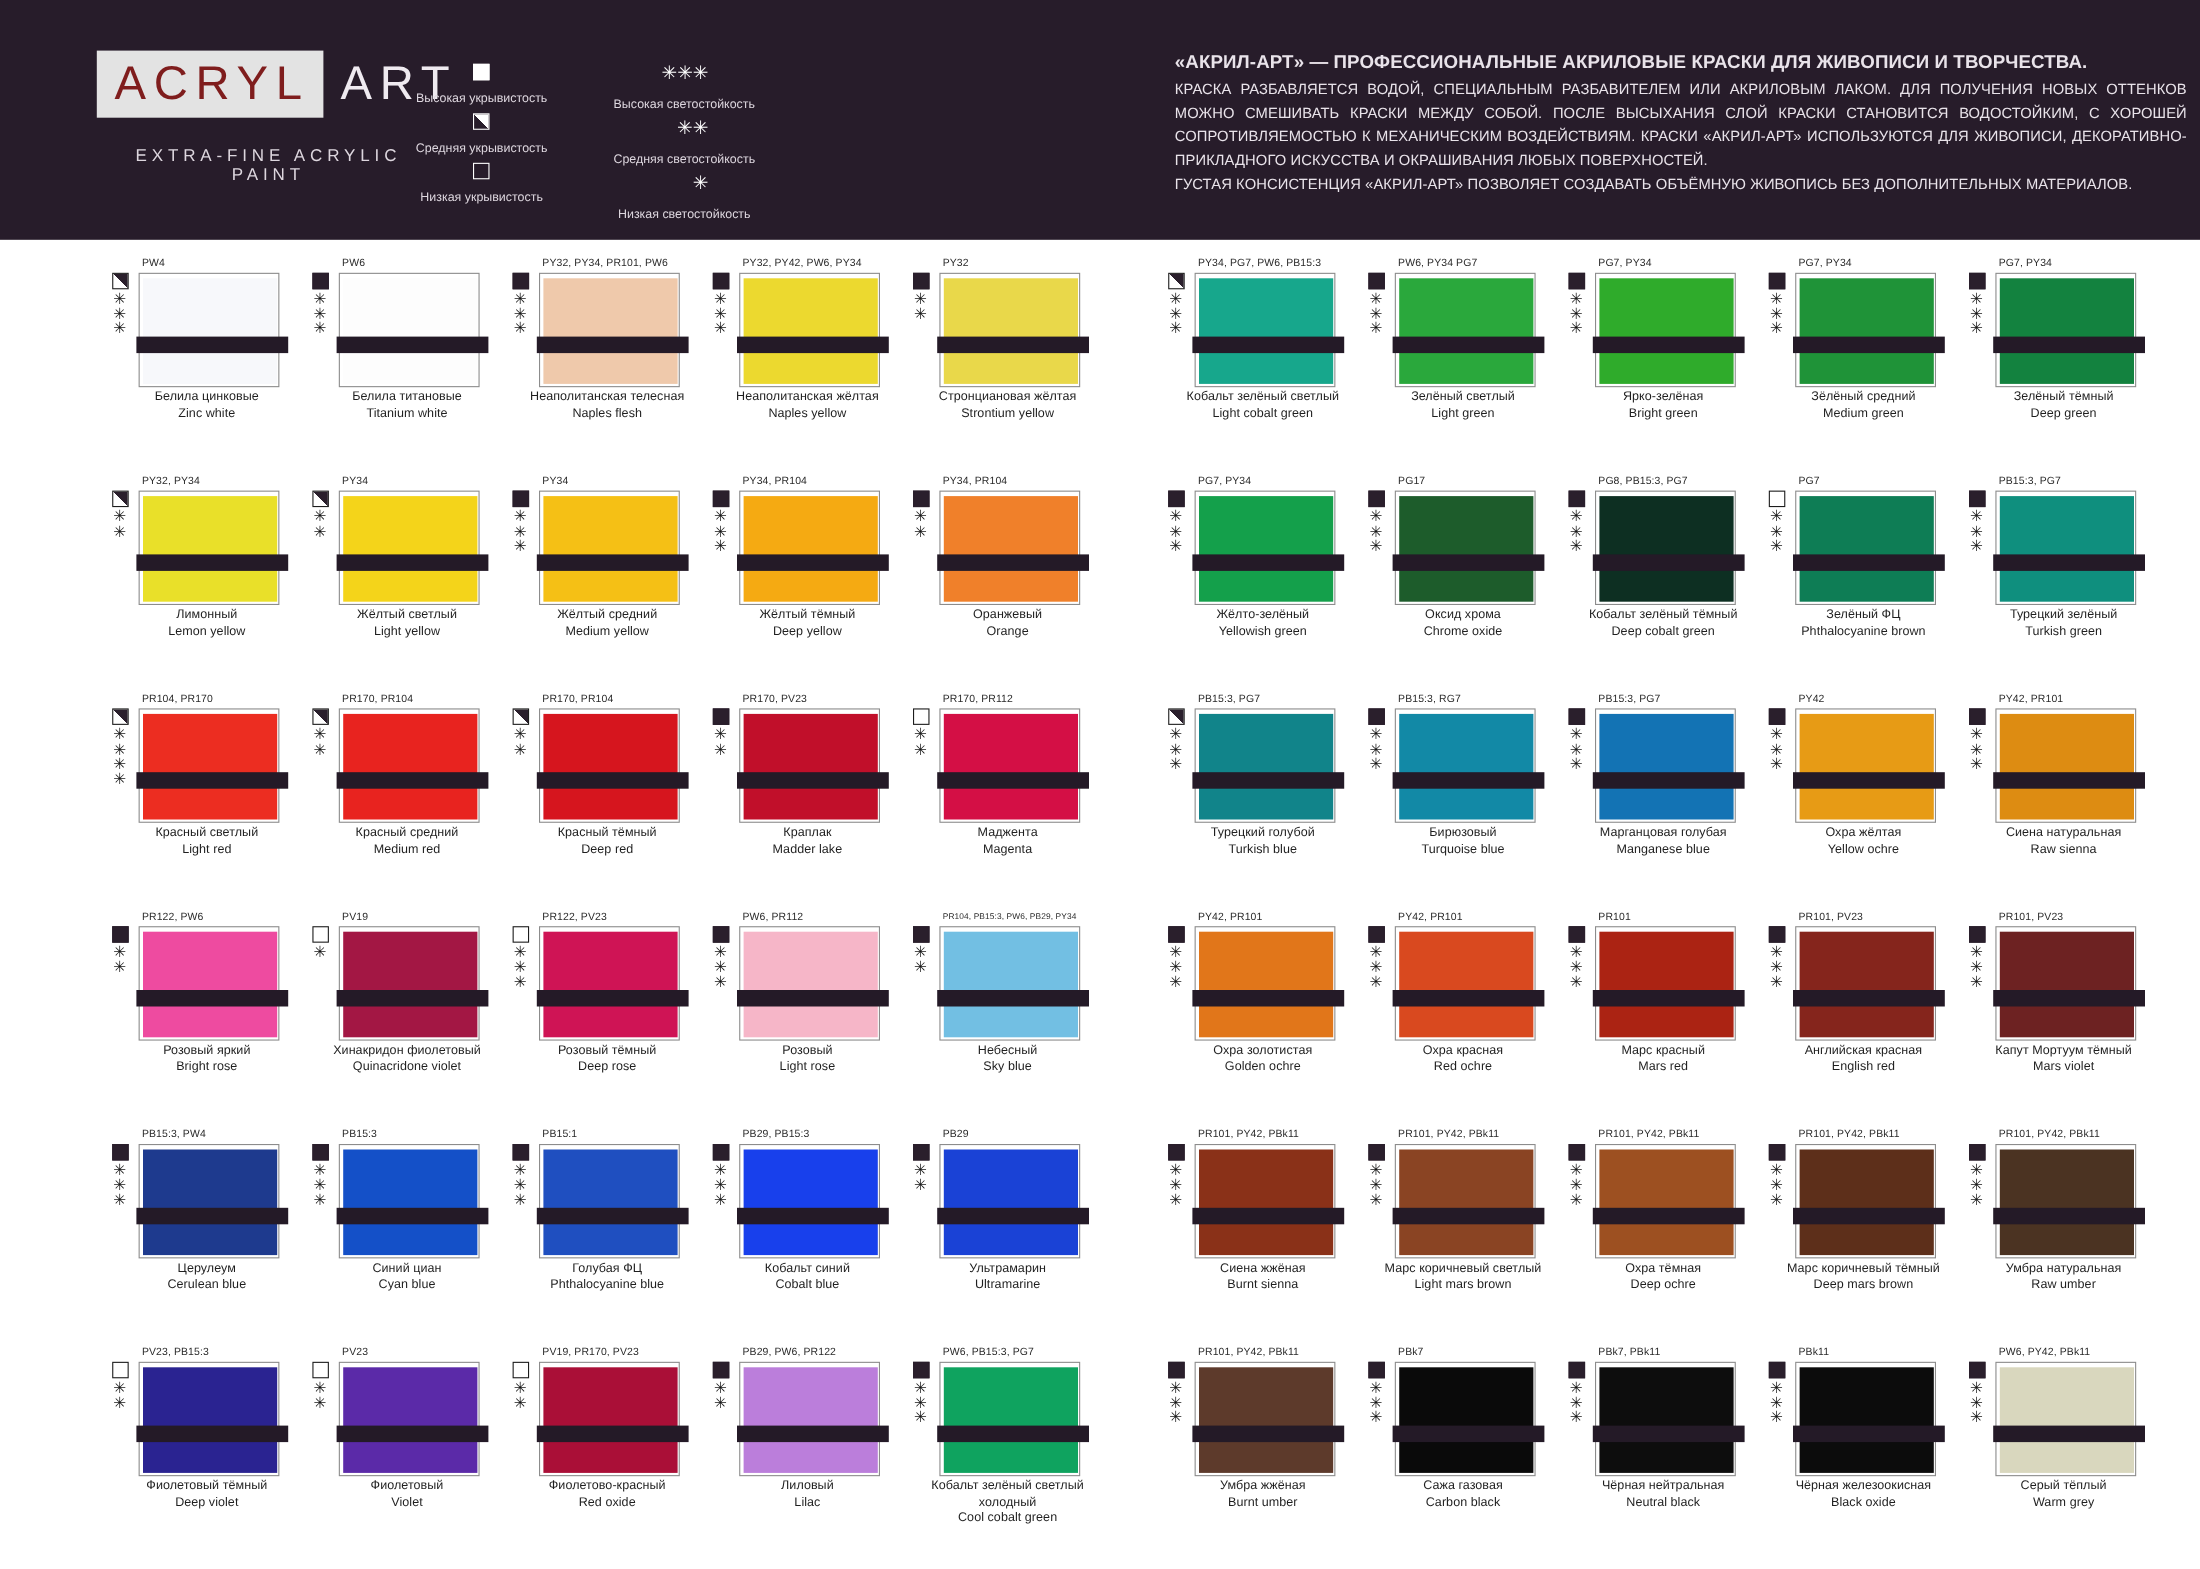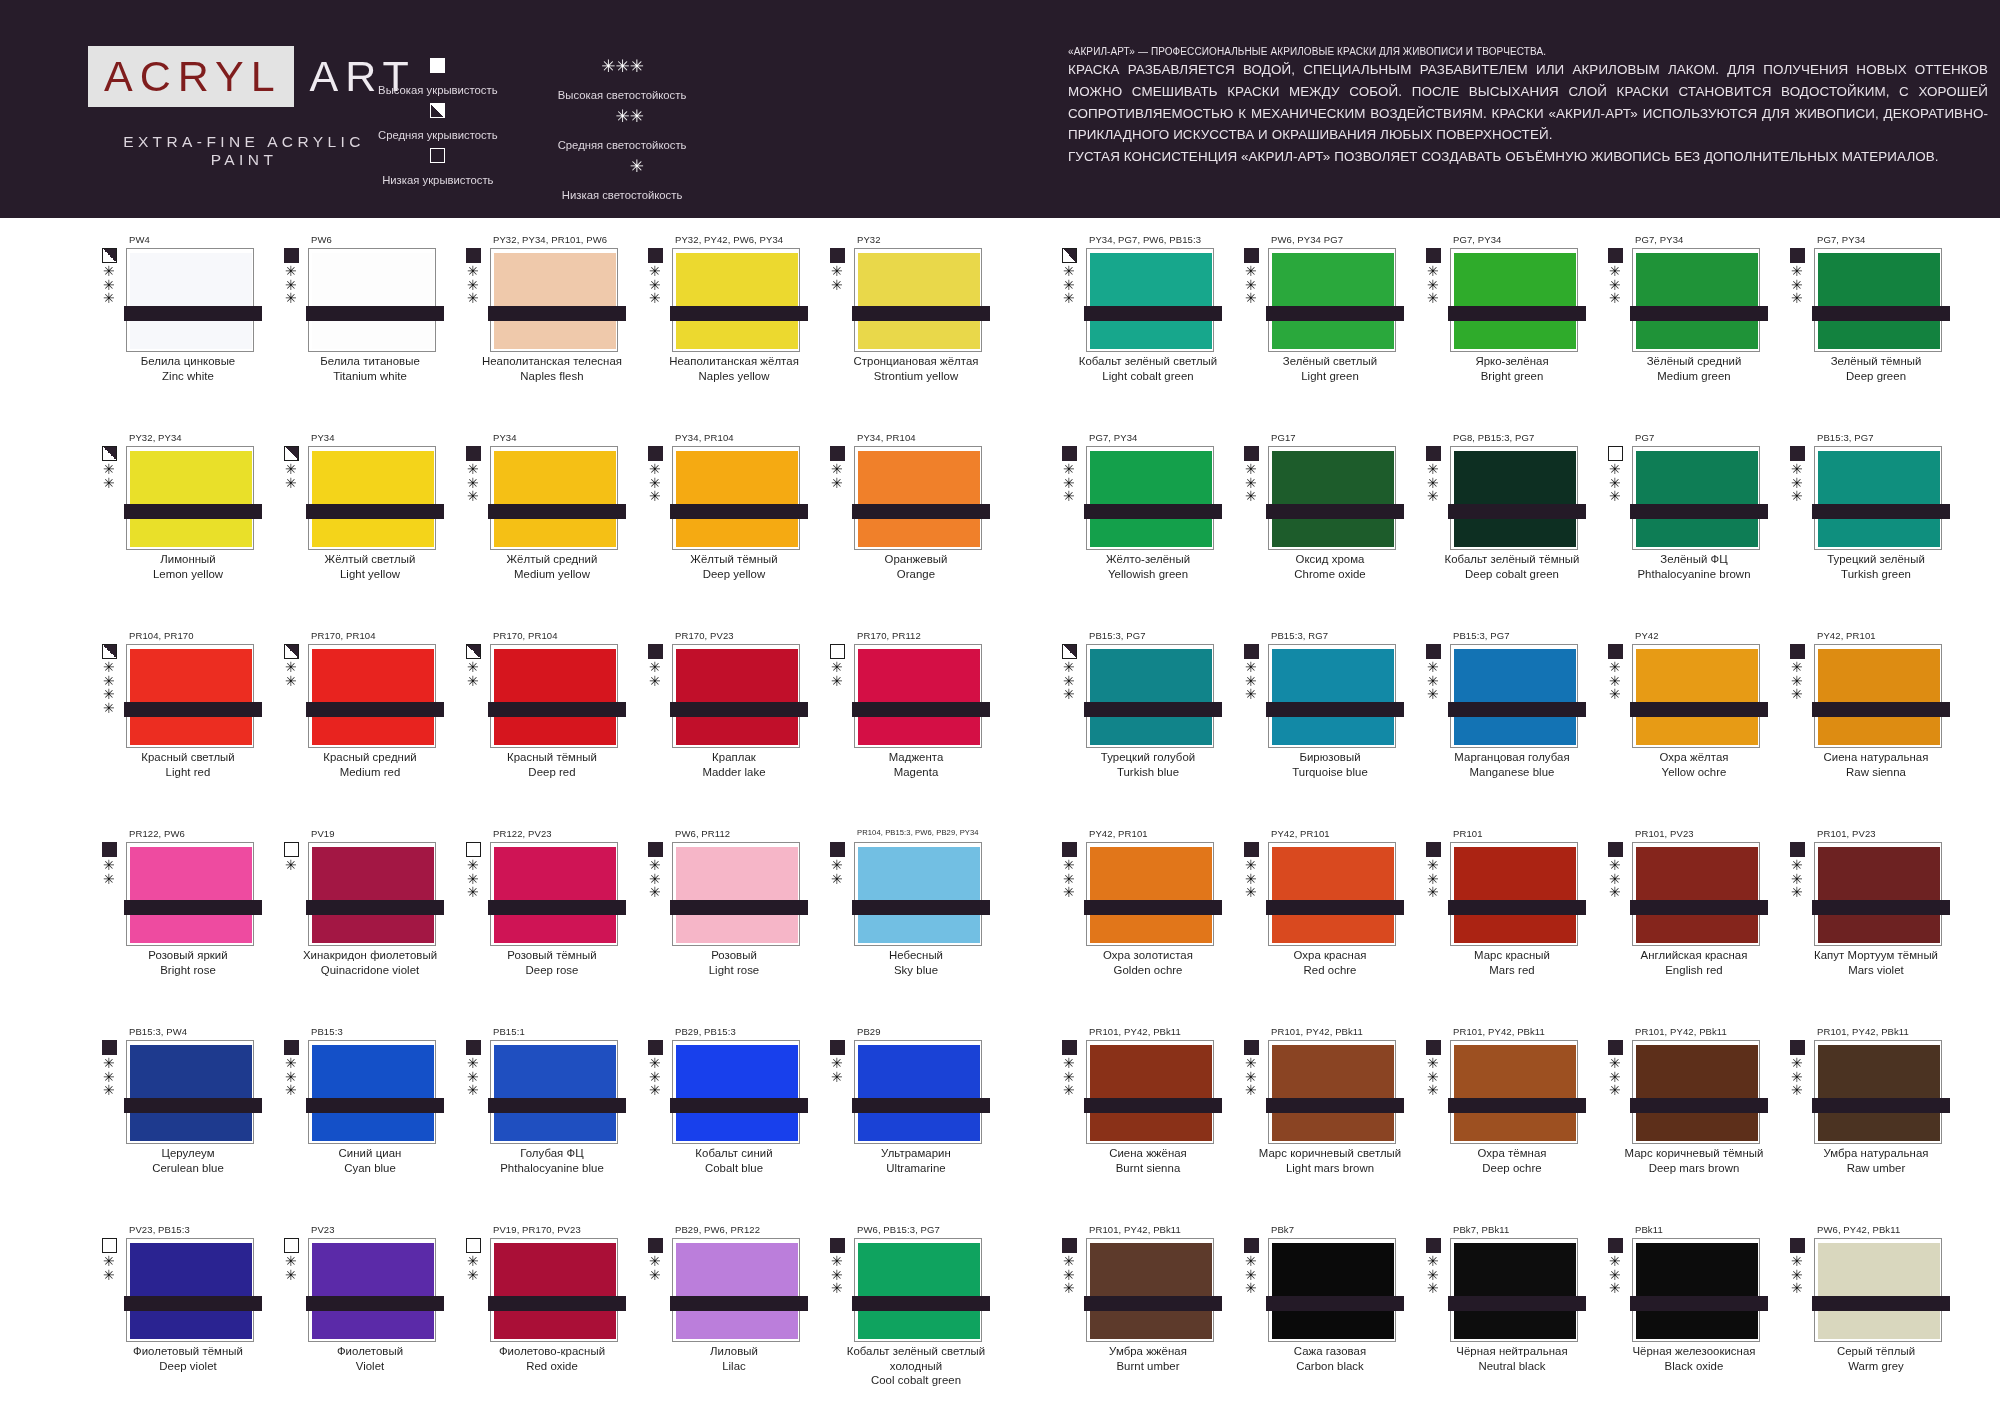--- a/index.html
+++ b/index.html
@@ -84,22 +84,22 @@
   }
   .legend-row.lf { gap: 14px; }
 
   .intro {
     position: absolute;
     left: 1068px; top: 44px;
     width: 920px;
     color: #e9e3ea;
   }
   .intro .lead {
-    font-size: 10px;
-    font-weight: 400;
+    font-size: 17px;
+    font-weight: 700;
     letter-spacing: .1px;
     line-height: 1.52;
     text-transform: uppercase;
   }
   .intro p {
     font-size: 13.4px;
     line-height: 1.62;
     letter-spacing: .1px;
     text-transform: uppercase;
     text-align: justify;

